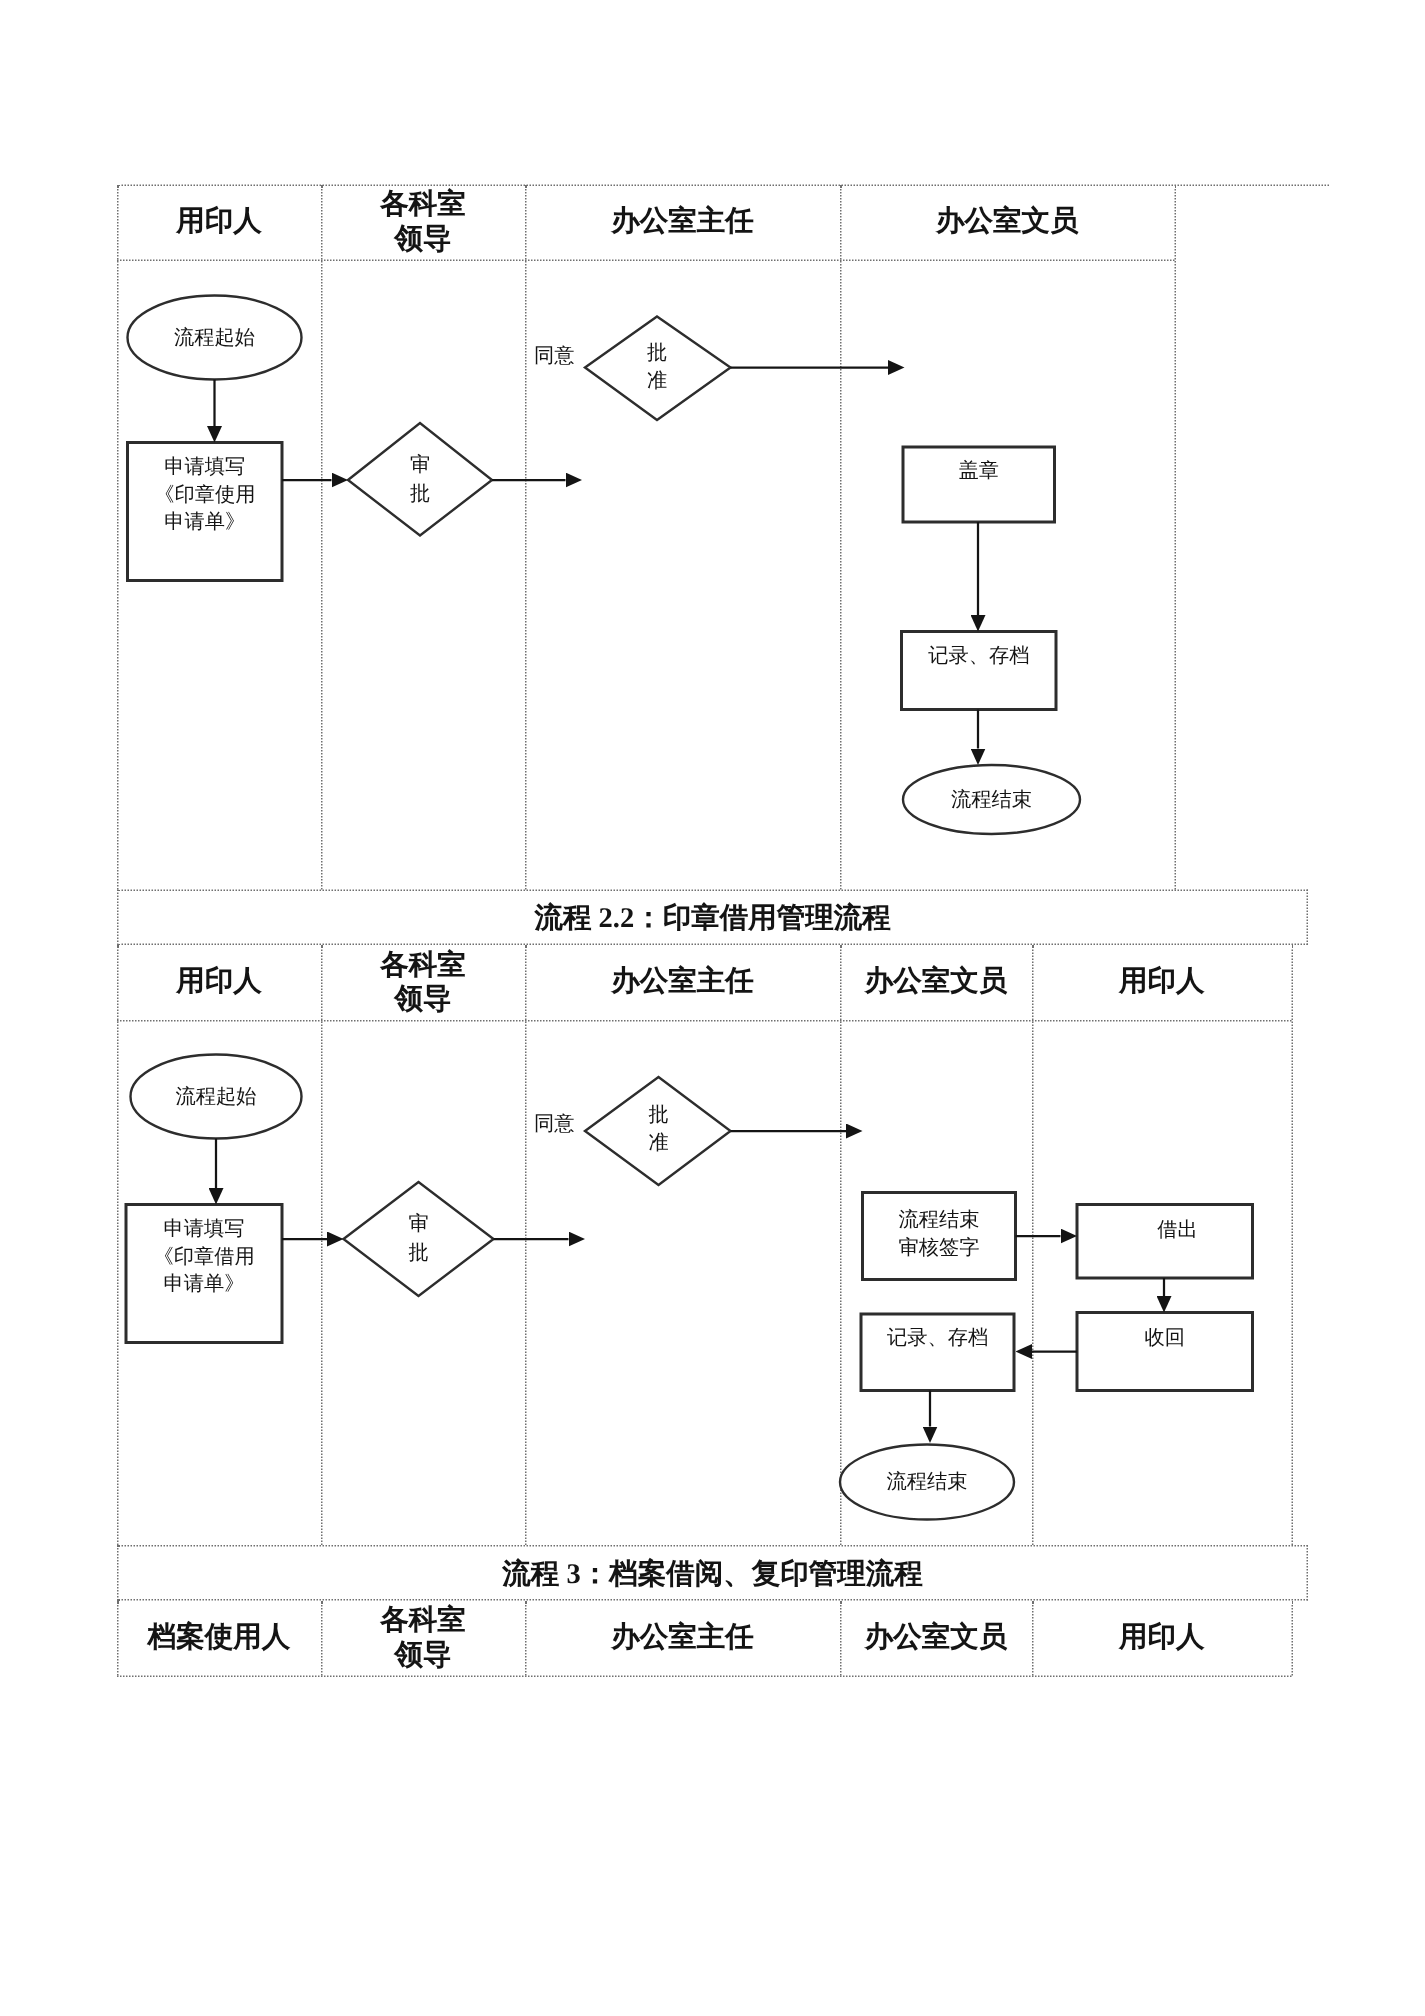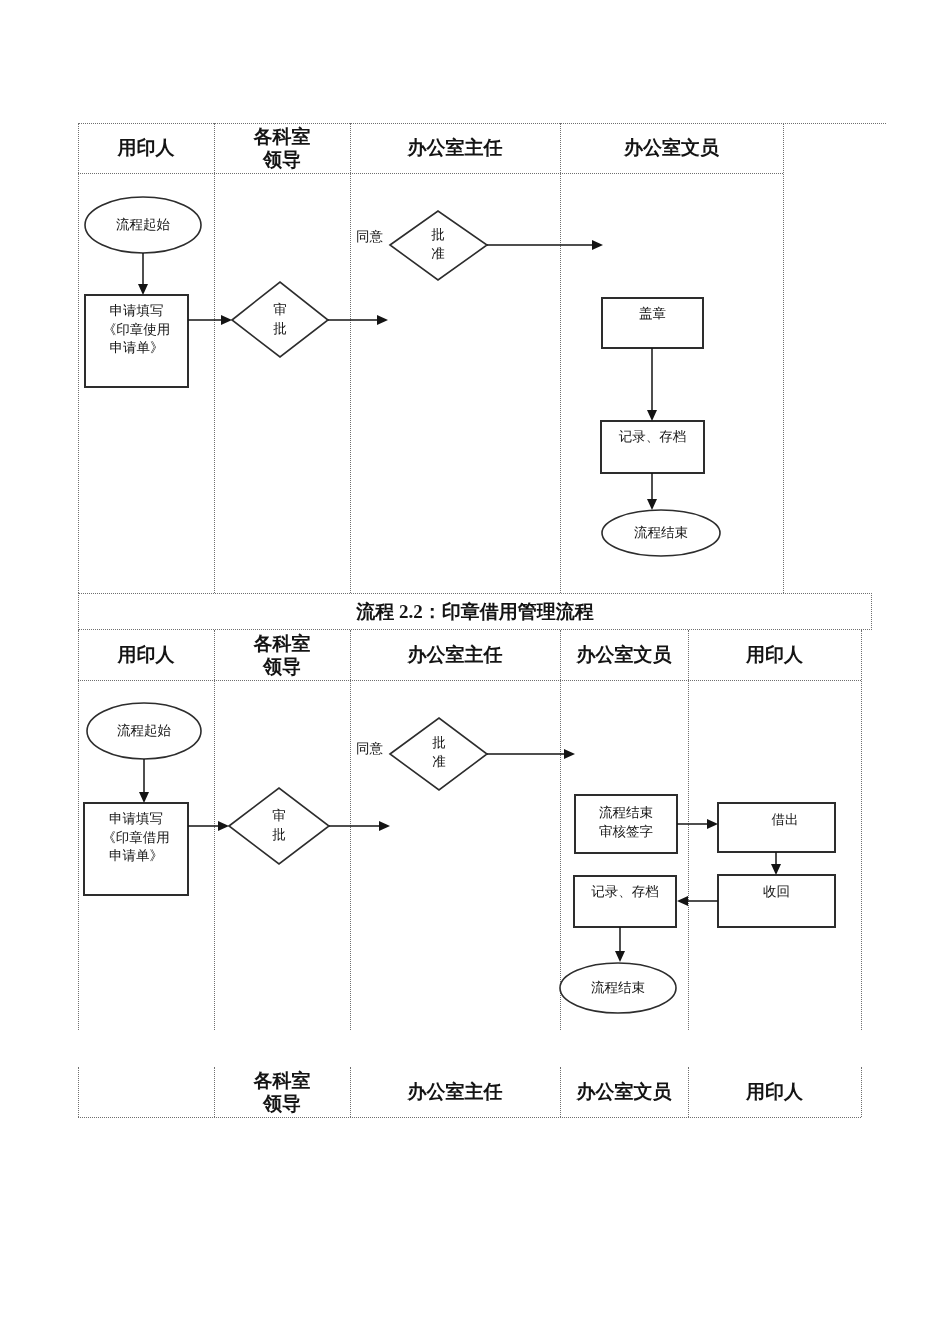--- a/index.html
+++ b/index.html
@@ -62,29 +62,31 @@
   <div class="abs dlv" style="left:688px; top:630px; height:400px;"></div>
   <div class="abs dlv" style="left:861px; top:630px; height:400px;"></div>
 
   <div class="abs hdr" style="left:78px;  top:630px; width:136px; height:50px;">用印人</div>
   <div class="abs hdr" style="left:214px; top:630px; width:136px; height:50px;">各科室
 领导</div>
   <div class="abs hdr" style="left:350px; top:630px; width:210px; height:50px;">办公室主任</div>
   <div class="abs hdr" style="left:560px; top:630px; width:128px; height:50px;">办公室文员</div>
   <div class="abs hdr" style="left:688px; top:630px; width:173px; height:50px;">用印人</div>
 
+  <div class="abs divider" style="left:78px; top:1030px; width:794px; height:37px;">流程 3：档案借阅、复印管理流程</div>
 
   <div class="abs dlv" style="left:78px;  top:1067px; height:50px;"></div>
   <div class="abs dlv" style="left:214px; top:1067px; height:50px;"></div>
   <div class="abs dlv" style="left:350px; top:1067px; height:50px;"></div>
   <div class="abs dlv" style="left:560px; top:1067px; height:50px;"></div>
   <div class="abs dlv" style="left:688px; top:1067px; height:50px;"></div>
   <div class="abs dlv" style="left:861px; top:1067px; height:50px;"></div>
   <div class="abs dlh" style="left:78px; top:1117px; width:783px;"></div>
 
+  <div class="abs hdr" style="left:78px;  top:1067px; width:136px; height:50px;">档案使用人</div>
   <div class="abs hdr" style="left:214px; top:1067px; width:136px; height:50px;">各科室
 领导</div>
   <div class="abs hdr" style="left:350px; top:1067px; width:210px; height:50px;">办公室主任</div>
   <div class="abs hdr" style="left:560px; top:1067px; width:128px; height:50px;">办公室文员</div>
   <div class="abs hdr" style="left:688px; top:1067px; width:173px; height:50px;">用印人</div>
 
   <svg class="overlay" width="950" height="1344" viewBox="0 0 950 1344">
     <defs>
       <marker id="ah" markerWidth="11" markerHeight="10" refX="0" refY="5" orient="auto" markerUnits="userSpaceOnUse">
         <path d="M0,0 L11,5 L0,10 z" fill="#141414" style="fill:var(--ink)"></path>

